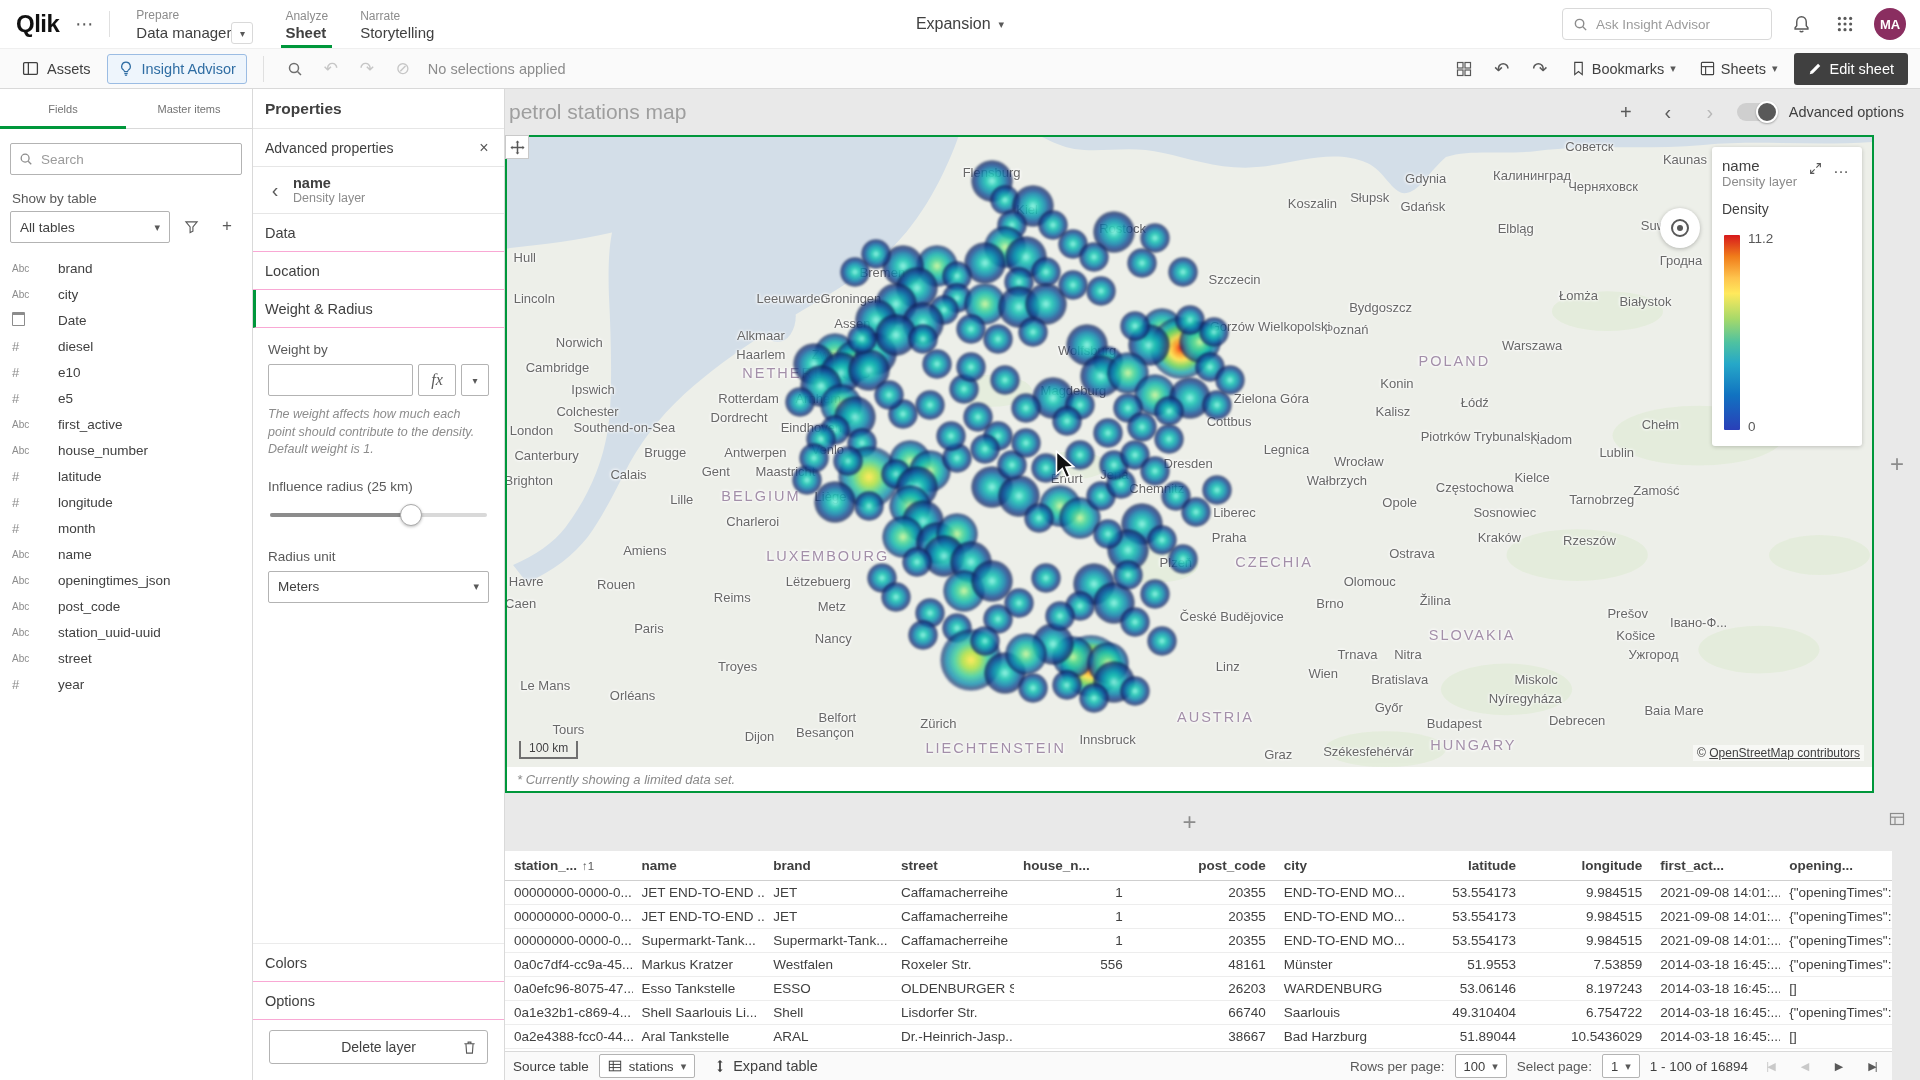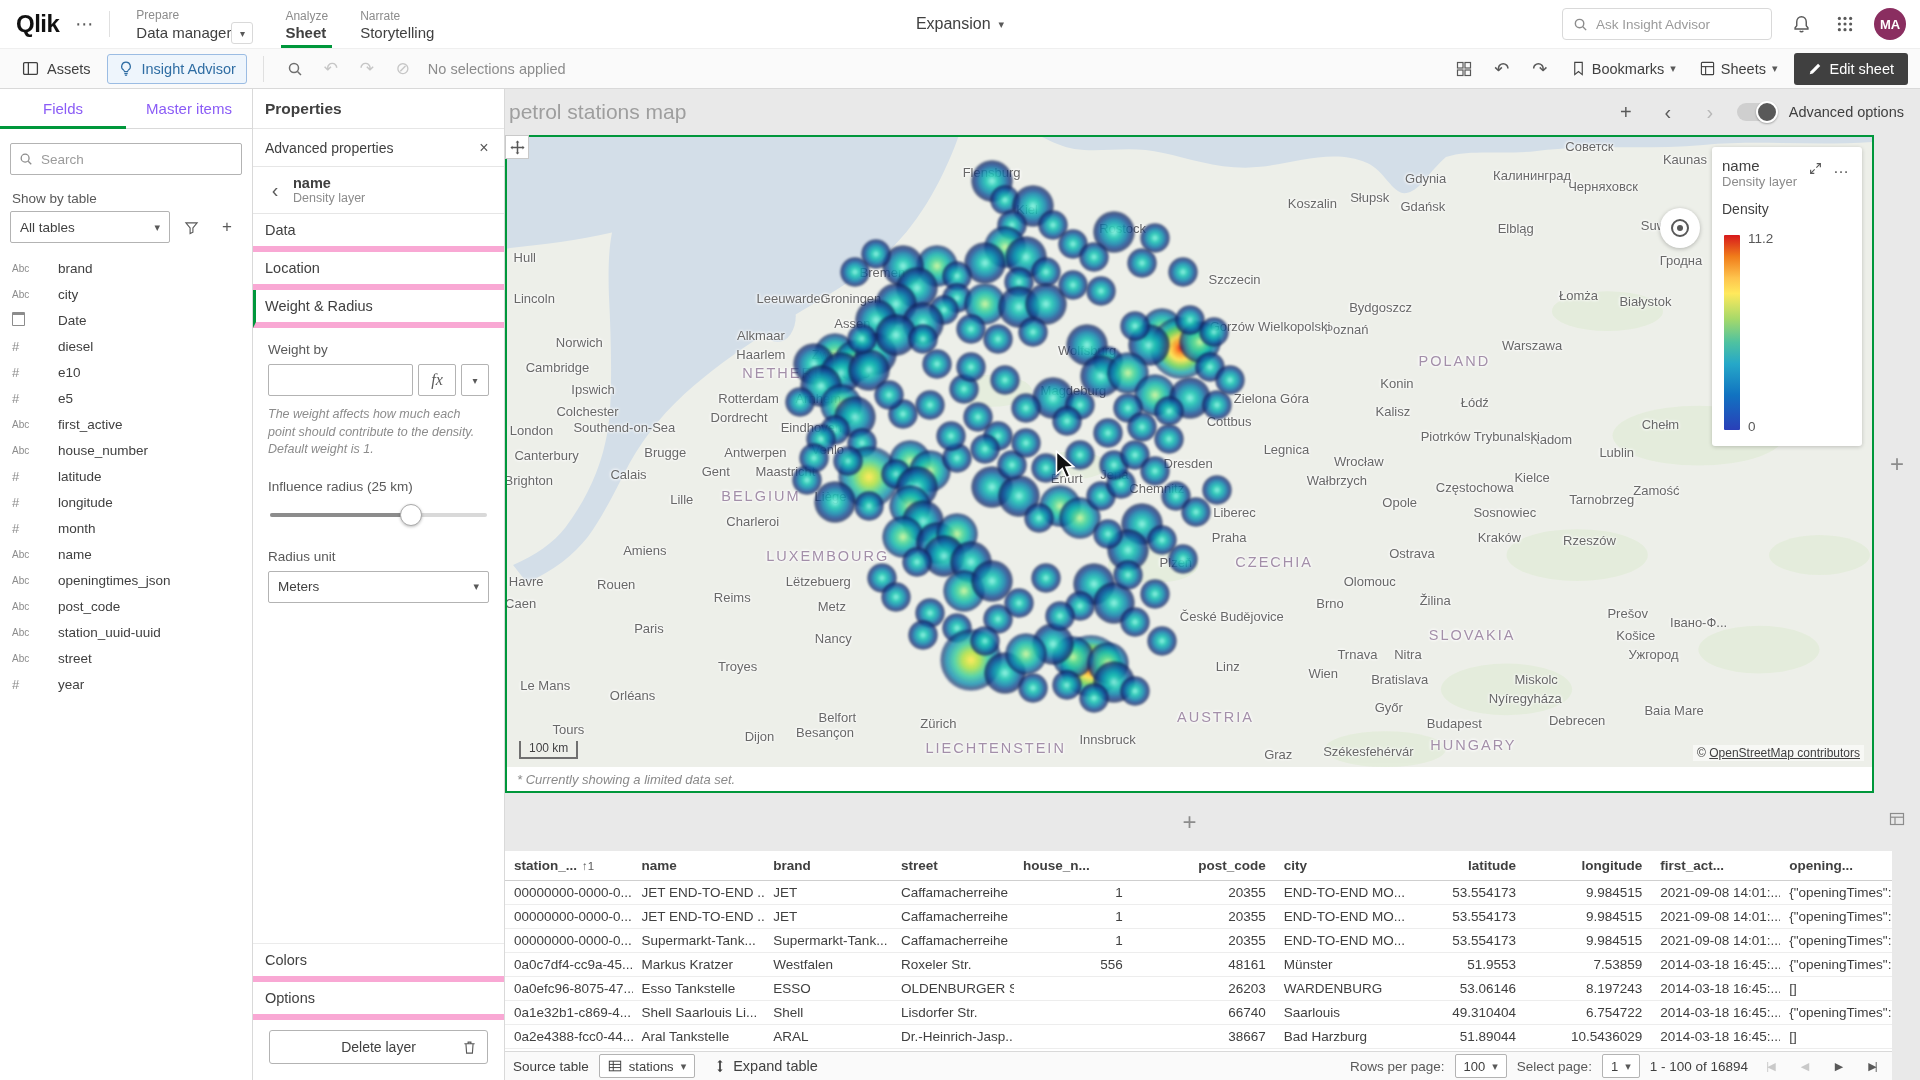--- a/index.html
+++ b/index.html
@@ -39,47 +39,47 @@
   .tb-ic { width:30px; height:30px; display:flex; align-items:center; justify-content:center; color:#595959; font-size:18px; }
   .tb-group { display:flex; align-items:center; gap:6px; padding:0 8px; font-size:14.5px; color:#404040; }
   .edit-btn { background:#404040; color:#fff; height:32px; padding:0 14px; border-radius:3px; display:flex; align-items:center; gap:8px; font-size:14.5px; }
 
   
   .workspace { display:flex; height:991px; }
 
   
   .fields-panel { width:253px; min-width:253px; background:#fff; border-right:1px solid #d9d9d9; display:flex; flex-direction:column; }
   .fp-tabs { display:flex; height:40px; border-bottom:1px solid #d9d9d9; }
-  .fp-tab { flex:1; display:flex; align-items:center; justify-content:center; font-size:15px; color:#8b5cf6; position:relative; }
+  .fp-tab { flex:1; display:flex; align-items:center; justify-content:center; font-size:11px; color:#737373; position:relative; }
   .fp-tab.active::after { content:''; position:absolute; bottom:-1px; left:0; right:0; height:3px; background:#00973b; }
   .fp-search { margin:14px 10px 6px; height:32px; border:1px solid #b3b3b3; border-radius:2px; display:flex; align-items:center; gap:8px; padding:0 8px; color:#8c8c8c; }
   .fp-search input { border:none; flex:1; min-width:0; font-size:13.5px; color:#404040; }
   .fp-search input::placeholder { color:#9b9b9b; }
   .fp-label { margin:10px 12px 5px; font-size:13.5px; color:#595959; }
-  .fp-row { margin:0 10px; display:flex; gap:6px; align-items:center; }
+  .fp-row { margin:0 10px; display:flex; gap:6px; }
   .pp-select, .fp-select { height:32px; border:1px solid #b3b3b3; border-radius:2px; background:#fff; display:flex; align-items:center; justify-content:space-between; padding:0 9px; font-size:13.5px; color:#404040; }
   .fp-select { flex:1; }
   .sq-btn { width:30px; height:30px; display:flex; align-items:center; justify-content:center; color:#595959; font-size:17px; }
   .fields-list { margin-top:12px; overflow:hidden; }
   .field-row { height:26px; display:flex; align-items:center; padding:0 12px; gap:20px; }
   .f-icon { width:26px; color:#8c8c8c; font-size:10px; flex:none; }
   .f-icon.number { font-size:13px; }
   .f-icon.date::before { content:''; display:inline-block; width:11px; height:10px; border:1px solid #8c8c8c; border-top:3px solid #8c8c8c; border-radius:1px; }
   .f-name { font-size:13.5px; color:#404040; white-space:nowrap; }
 
   
   .props-panel { width:252px; min-width:252px; background:#fff; border-right:1px solid #d9d9d9; display:flex; flex-direction:column; }
   .pp-title { height:40px; display:flex; align-items:center; padding:0 12px; font-size:15.5px; font-weight:bold; border-bottom:1px solid #e6e6e6; }
   .pp-adv { height:38px; display:flex; align-items:center; justify-content:space-between; padding:0 6px 0 12px; font-size:14px; border-bottom:1px solid #e6e6e6; }
   .ghost-btn { width:28px; height:28px; display:flex; align-items:center; justify-content:center; color:#595959; font-size:16px; }
   .pp-back { display:flex; align-items:center; gap:4px; padding:8px 8px; border-bottom:1px solid #e6e6e6; }
   .pp-back .ghost-btn { font-size:20px; }
   .pp-layer-name { font-size:14.5px; font-weight:bold; color:#404040; }
   .pp-layer-type { font-size:12.5px; color:#8c8c8c; }
-  .acc-h { height:38px; min-height:38px; display:flex; align-items:center; padding:0 12px; font-size:14.5px; color:#404040; border-bottom:6px solid #f9a8d4; }
+  .acc-h { height:38px; min-height:38px; display:flex; align-items:center; padding:0 12px; font-size:14.5px; color:#404040; border-bottom:1px solid #f9a8d4; }
   .acc-h.active { border-left:3px solid #00973b; padding-left:9px; }
   .acc-body { flex:1; padding:14px 15px; border-bottom:1px solid #ebebeb; overflow:hidden; }
   .pp-label { font-size:13.5px; color:#595959; margin:0 0 7px; }
   .weight-row { display:flex; gap:5px; margin-bottom:10px; }
   .w-input { flex:1; min-width:0; height:32px; border:1px solid #b3b3b3; border-radius:2px; padding:0 8px; font-size:13.5px; }
   .fx-btn { width:38px; height:32px; border:1px solid #b3b3b3; border-radius:2px; background:#fff; font-family:"Liberation Serif", serif; font-style:italic; font-size:16px; color:#595959; }
   .dd-btn { width:28px; height:32px; border:1px solid #b3b3b3; border-radius:2px; background:#fff; font-size:10px; color:#595959; }
   .pp-help { font-size:12.5px; font-style:italic; color:#8c8c8c; line-height:1.4; margin:0 0 20px; }
   .slider { position:relative; height:28px; margin:4px 2px 20px; }
   .slider .track { position:absolute; left:0; right:0; top:12px; height:4px; background:#d9d9d9; border-radius:2px; }

